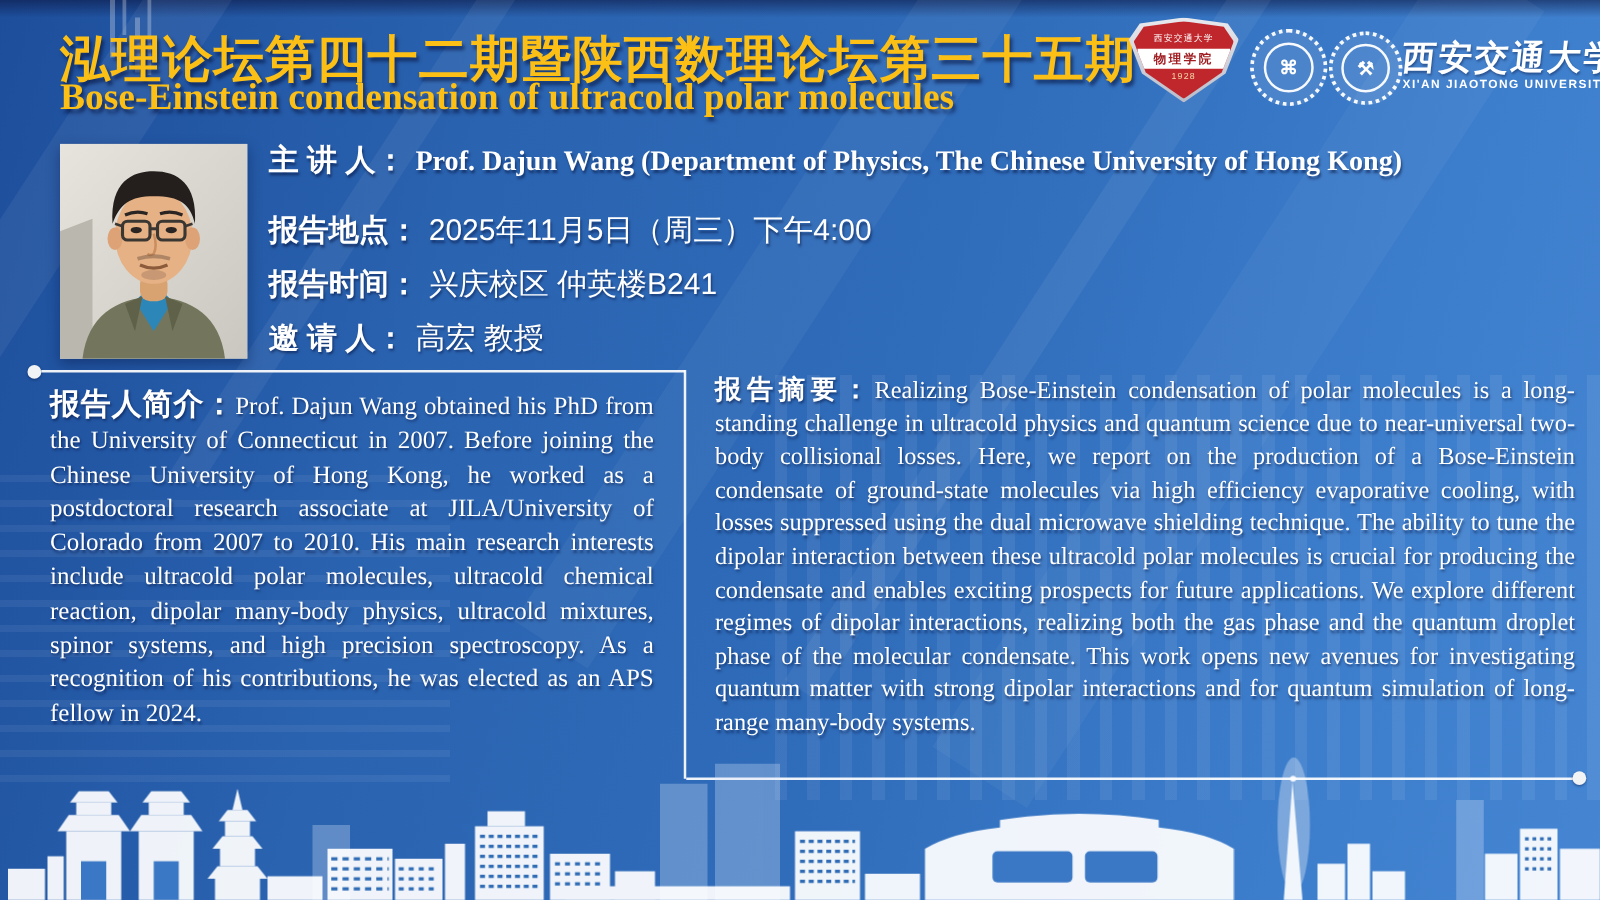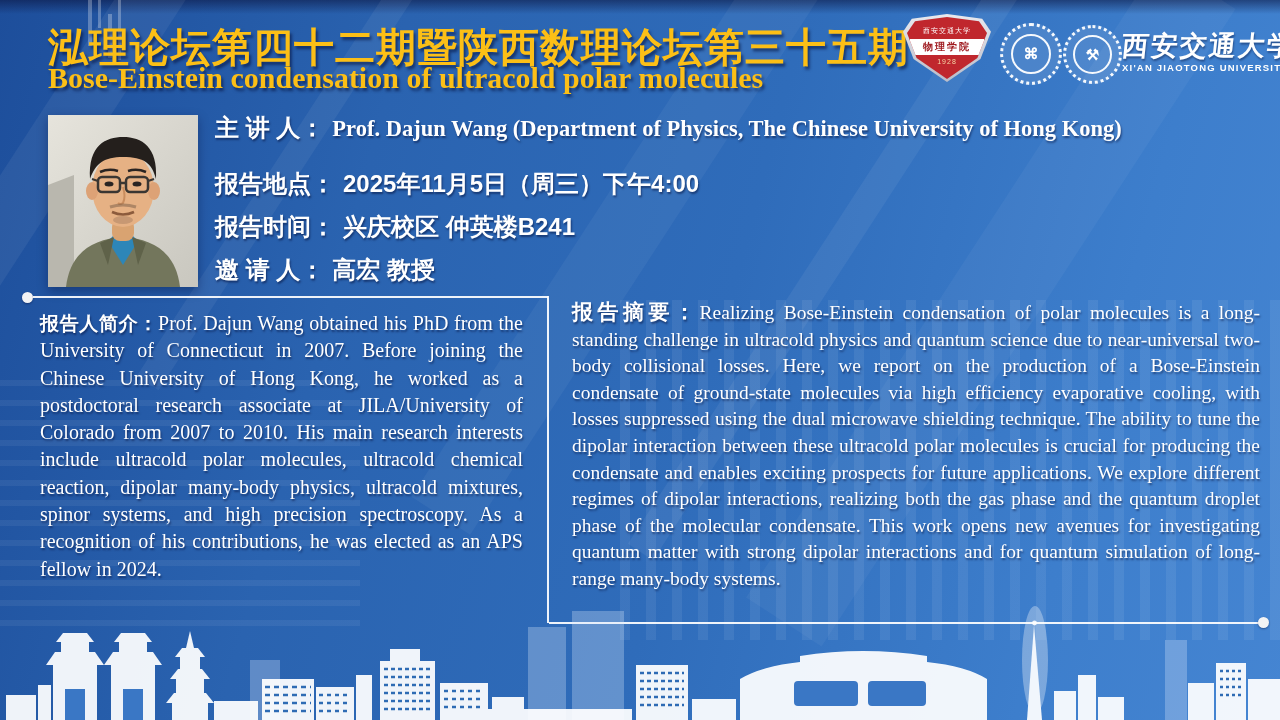--- a/index.html
+++ b/index.html
@@ -30,29 +30,29 @@
   .shieldYear{margin-top:3px;color:#f5d9a8;font-size:7px;letter-spacing:1px;}
   .emblem{border-radius:50%;border:3px dotted rgba(255,255,255,.95);background:rgba(255,255,255,.10);display:flex;align-items:center;justify-content:center;}
   .emblemRing{width:66%;height:66%;border-radius:50%;border:2px solid rgba(255,255,255,.95);display:flex;align-items:center;justify-content:center;color:#fff;font-size:15px;font-weight:700;}
   .univCN{left:1122px;top:28px;width:150px;font-size:27px;font-weight:700;color:#fff;letter-spacing:2px;transform:skewX(-6deg);text-shadow:1px 2px 2px rgba(0,10,50,.4);white-space:nowrap;}
   .univEN{left:1122px;top:62px;width:156px;font-size:9.5px;font-weight:700;color:#fff;letter-spacing:1.2px;white-space:nowrap;}
   
   .photoFrame{left:48px;top:115px;width:150px;height:172px;box-shadow:0 4px 10px rgba(0,10,50,.35);}
   .infoRow{left:215px;display:flex;align-items:baseline;gap:8px;white-space:nowrap;}
   .infoLabel{font-size:24px;font-weight:800;color:#fff;text-shadow:1px 2px 2px rgba(0,10,50,.5);}
   .infoValueSerif{font-size:22.5px;font-weight:700;color:#fff;font-family:"Liberation Serif",serif;text-shadow:1px 2px 2px rgba(0,10,50,.5);text-align:right;}
-  .infoValueSans{font-size:24px;font-weight:700;color:#fff;text-shadow:1px 2px 2px rgba(0,10,50,.5);}
+  .infoValueSans{font-size:24px;font-weight:400;color:#fff;text-shadow:1px 2px 2px rgba(0,10,50,.5);}
   
   .dline{background:rgba(255,255,255,.92);}
   .dot{width:11px;height:11px;border-radius:50%;background:#f2f3f5;box-shadow:0 1px 2px rgba(0,10,50,.4);}
   
   .para{color:#fff;font-family:"Liberation Serif",serif;text-align:justify;text-shadow:1px 2px 2px rgba(0,10,50,.5);}
   .paraLabel{font-family:"Liberation Sans",sans-serif;font-weight:800;}
   #bio{left:40px;top:310px;width:483px;font-size:20px;line-height:27.3px;}
-  #bio .paraLabel{font-size:19px;}
+  #bio .paraLabel{font-size:24px;}
   #abstract{left:572px;top:299px;width:688px;font-size:19.5px;line-height:26.6px;}
   #abstract .paraLabel{font-size:21px;}
   
   #skyline{left:0;bottom:0;width:1280px;height:115px;}
 </style>
 </head>
 <body>
 
 <div id="poster">
 

